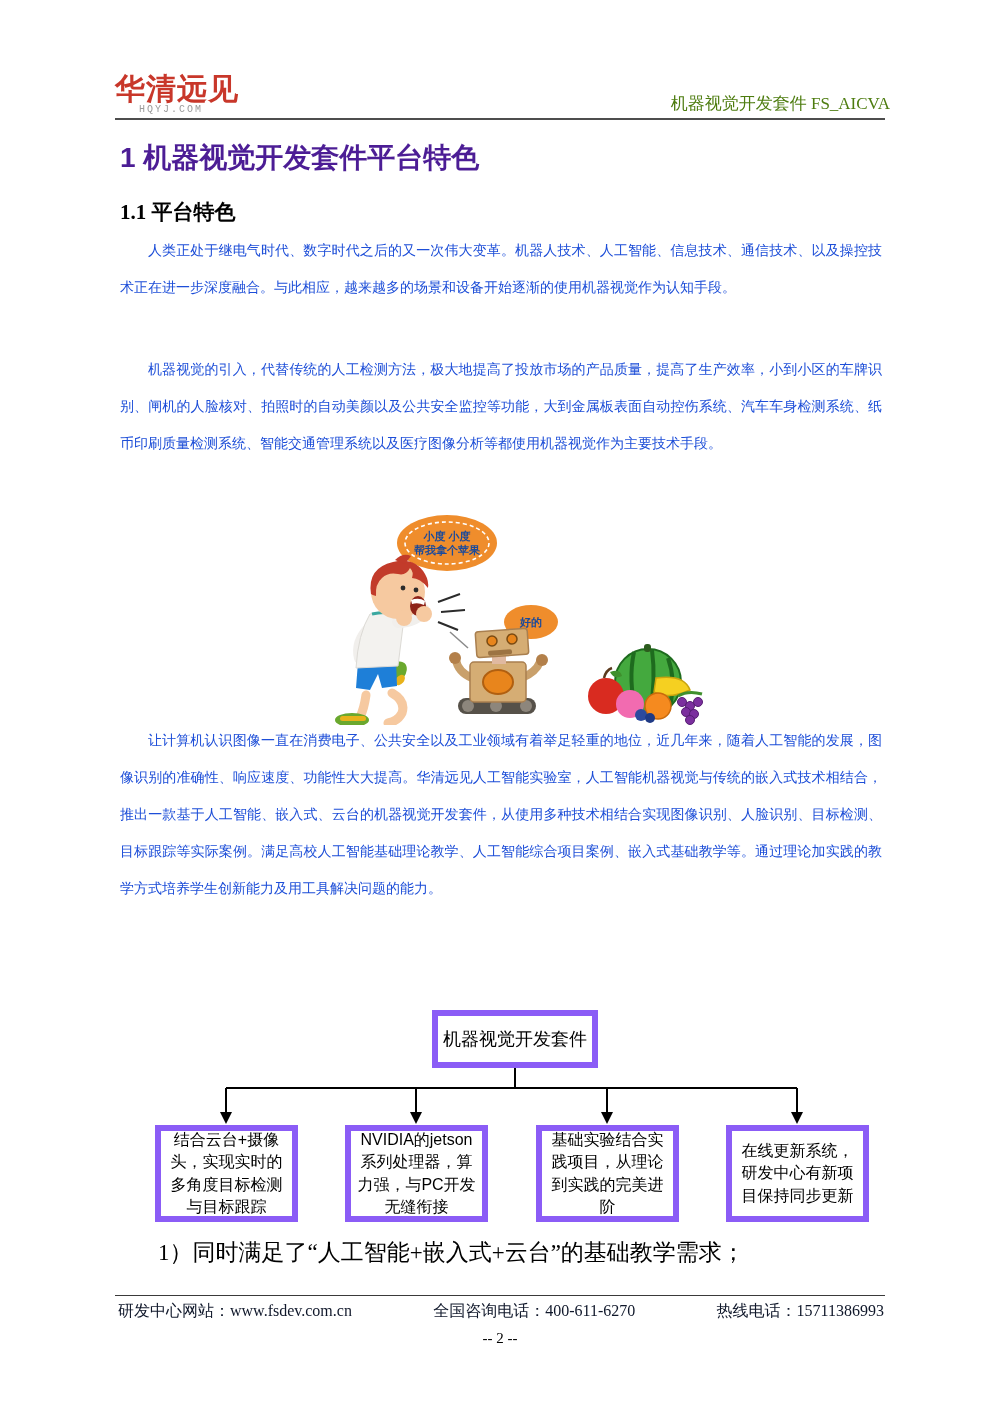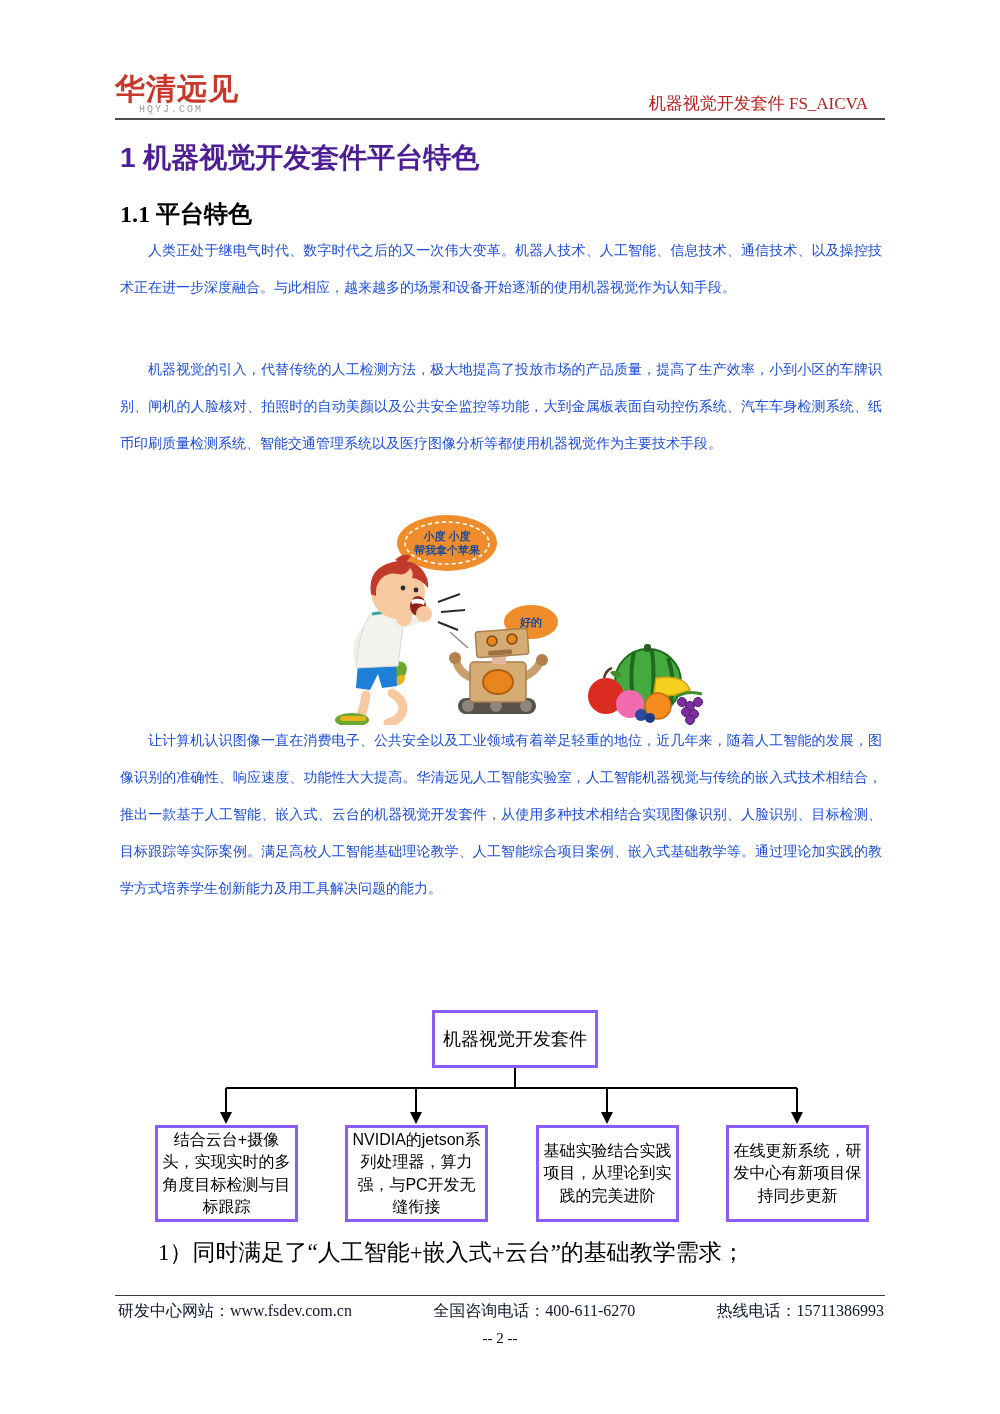--- a/index.html
+++ b/index.html
@@ -25,56 +25,56 @@
   }
   .logo-sub {
     font-family: Liberation Mono, monospace;
     font-size: 10px;
     letter-spacing: 2px;
     color: #9b9b9b;
     margin-top: 1px;
     padding-left: 24px;
   }
   .header-doc-title {
-    position: absolute; right: 132px; top: 92px;
-    font-size: 17px; color: #b91c1c;
+    position: absolute; right: 110px; top: 92px;
+    font-size: 17px; color: #4d7c0f;
   }
   .header-rule {
     position: absolute; left: 115px; top: 118px; width: 770px; height: 2px;
     background: #4d4d4d;
   }
   
   .h1 {
     position: absolute; left: 120px; top: 139px; width: 760px;
     font-family: "Liberation Sans", "DejaVu Sans", sans-serif;
     font-weight: bold; font-size: 28px; color: #4c1d95;
   }
   .h2 {
     position: absolute; left: 120px; top: 198px; width: 760px;
-    font-weight: bold; font-size: 24px; color: #000;
+    font-weight: bold; font-size: 21px; color: #000;
   }
   
   .para {
     position: absolute; left: 120px; width: 762px;
     font-size: 14px; line-height: 37px;
     text-align: justify; text-indent: 2em; color: #1d4ed8;
   }
   .para1 { top: 232px; }
   .para2 { top: 351px; }
   .para3 { top: 722px; }
   .list-item {
     position: absolute; left: 158px; top: 1238px; width: 724px;
     font-size: 23px; line-height: 30px; color: #000;
   }
   
   .illustration { position: absolute; left: 300px; top: 510px; width: 420px; height: 215px; }
   
   .fc-box {
     position: absolute;
-    border: 3px solid #8b5cf6;
+    border: 6px solid #8b5cf6;
     background: #ffffff;
     display: flex; align-items: center; justify-content: center;
     text-align: center;
     font-family: "Liberation Sans", "DejaVu Sans", sans-serif;
     color: #000;
   }
   .fc-root { left: 432px; top: 1010px; width: 166px; height: 58px; font-size: 18px; }
   .fc-child { top: 1125px; width: 143px; height: 97px; font-size: 16px; line-height: 1.4; padding: 2px 3px; }
   .fc-child-1 { left: 155px; }
   .fc-child-2 { left: 345px; }

